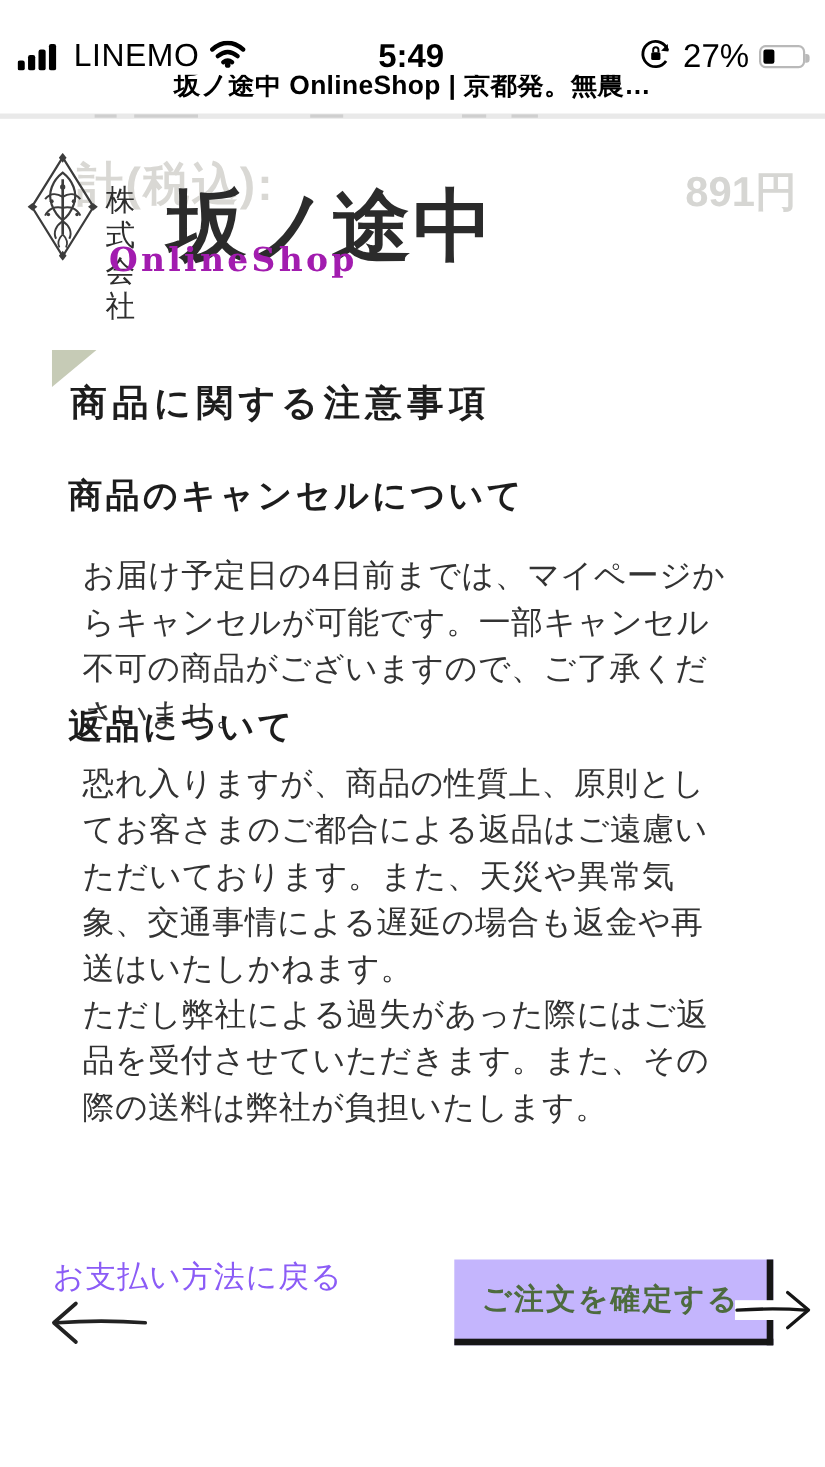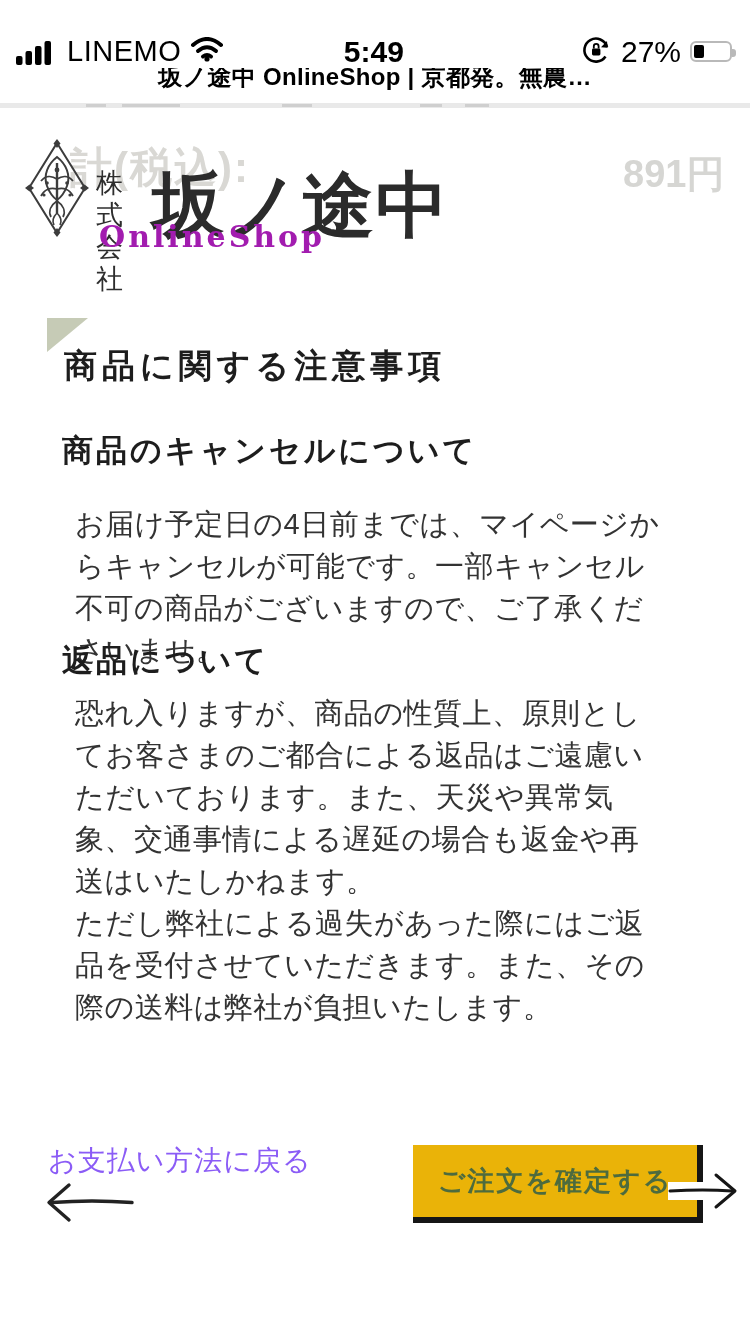--- a/index.html
+++ b/index.html
@@ -98,21 +98,21 @@
   #para-return    { top:692px; }
 
   
   .back-label {
     position:absolute; left:48px; top:1142px;
     font-size:28px; color:#8b5cf6; letter-spacing:1px;
   }
   .arrow-left-svg { position:absolute; left:44px; top:1182px; }
   .confirm-button {
     position:absolute; left:413px; top:1145px; width:290px; height:78px;
-    background:#eab308;
+    background:#c4b5fd;
     border:0; border-right:6px solid #161616; border-bottom:6px solid #161616;
     display:flex; align-items:center; justify-content:center;
     font-family:"Liberation Sans", sans-serif;
     font-size:27px; font-weight:700; letter-spacing:2px; color:#4d6b3e;
     cursor:pointer;
   }
   .arrow-right-svg { position:absolute; left:668px; top:1168px; z-index:5; }
 </style>
 </head>
 <body>

